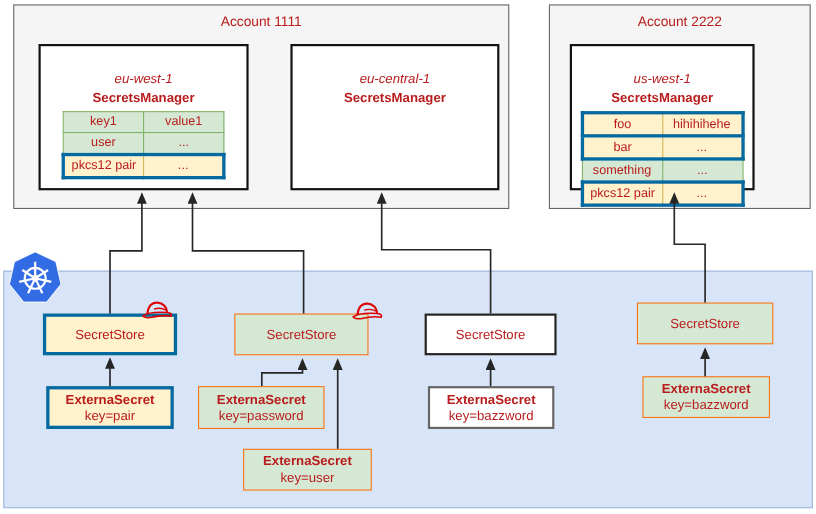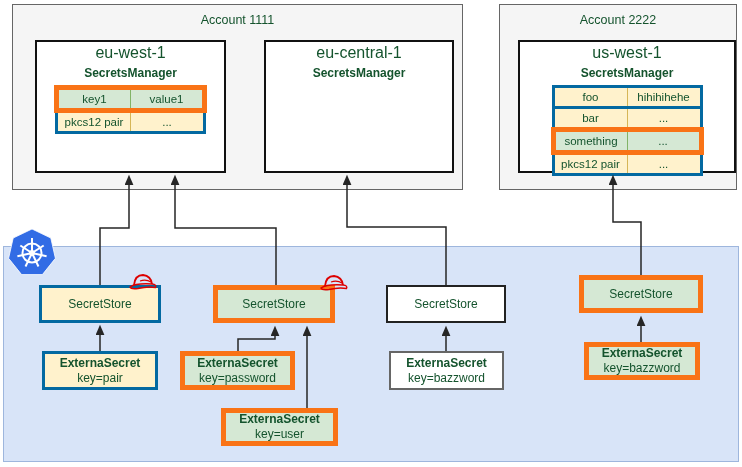--- a/index.html
+++ b/index.html
@@ -1,42 +1,42 @@
 <!DOCTYPE html>
 <html><head>
 <meta charset="utf-8">
 <style>
   html,body{margin:0;padding:0;background:#fff;}
   .canvas{
     position:relative;width:742px;height:467px;overflow:hidden;
-    font-family:"Liberation Sans", sans-serif;color:#14532d;background:#fff;
+    font-family:"Liberation Sans", sans-serif;color:#b91c1c;background:#fff;
   }
   
   .account{position:absolute;background:#F5F5F5;border:1px solid #666;box-sizing:border-box;z-index:2;}
   #acc1{left:12px;top:4px;width:451px;height:186px;}
   #acc2{left:499px;top:4px;width:238px;height:186px;}
   .account-title{text-align:center;padding-top:8px;font-size:12.5px;}
   
   .region{position:absolute;background:#fff;border:2px solid #111;box-sizing:border-box;z-index:3;text-align:center;}
   #r1{left:35px;top:40px;width:191px;height:133px;}
   #r2{left:264px;top:40px;width:190px;height:133px;}
-  #r3{left:518px;top:40px;width:218px;height:133px;}
-  .region-name{font-size:16px;margin-top:2px;}
+  #r3{left:518px;top:40px;width:168px;height:133px;}
+  .region-name{font-style:italic;font-size:12px;margin-top:22px;}
   .region-service{font-weight:bold;font-size:12px;margin:4px 4px 5px;}
   table.sm{margin:0 auto;border-collapse:collapse;}
   table.sm td{width:67px;height:18px;text-align:center;font-size:11.5px;border:1px solid #999;padding:0 2px;}
   tr.c-green td{background:#D5E8D4;border-color:#82B366;}
   tr.c-yellow td{background:#FFF2CC;border-color:#D6B656;}
   
   .band{position:absolute;left:3px;top:246px;width:736px;height:216px;background:#D8E4F8;border:1px solid #9EB6DD;box-sizing:border-box;z-index:1;}
   .k8s-logo{position:absolute;left:7px;top:228px;width:50px;height:50px;z-index:4;}
   
   .store,.es{position:absolute;box-sizing:border-box;display:flex;flex-direction:column;align-items:center;justify-content:center;z-index:4;font-size:12px;text-align:center;}
   .c-yellow{background:#FFF2CC;border:3px solid #0369a1;}
-  .c-green{background:#D5E8D4;border:5px solid #f97316;}
+  .c-green{background:#D5E8D4;border:1px solid #f97316;}
   .c-white{background:#FFFFFF;border:2px solid #222;}
   #ss1{left:39px;top:285px;width:122px;height:38px;}
   #ss2{left:213px;top:285px;width:122px;height:38px;}
   #ss3{left:386px;top:285px;width:120px;height:38px;}
   #ss4{left:579px;top:275px;width:124px;height:38px;}
   #es1{left:42px;top:351px;width:116px;height:39px;}
   #es2{left:180px;top:351px;width:115px;height:39px;}
   #es3{left:221px;top:408px;width:117px;height:38px;}
   #es4{left:389px;top:351px;width:115px;height:39px;border-color:#666;}
   #es5{left:584px;top:342px;width:116px;height:38px;}
@@ -80,20 +80,24 @@
   </div>
 
   <div class="region" id="r1">
     <div class="region-name">eu-west-1</div>
     <div class="region-service">SecretsManager</div>
     <table class="sm">
         <tbody>
       <tr class="c-green">
         <td>key1</td>
         <td>value1</td>
+          </tr>
+      <tr class="c-green">
+        <td>user</td>
+        <td>...</td>
           </tr>
       <tr class="c-yellow">
         <td>pkcs12 pair</td>
         <td>...</td>
           </tr>
     </tbody>
       </table>
   </div>
 
   <div class="region" id="r2">

